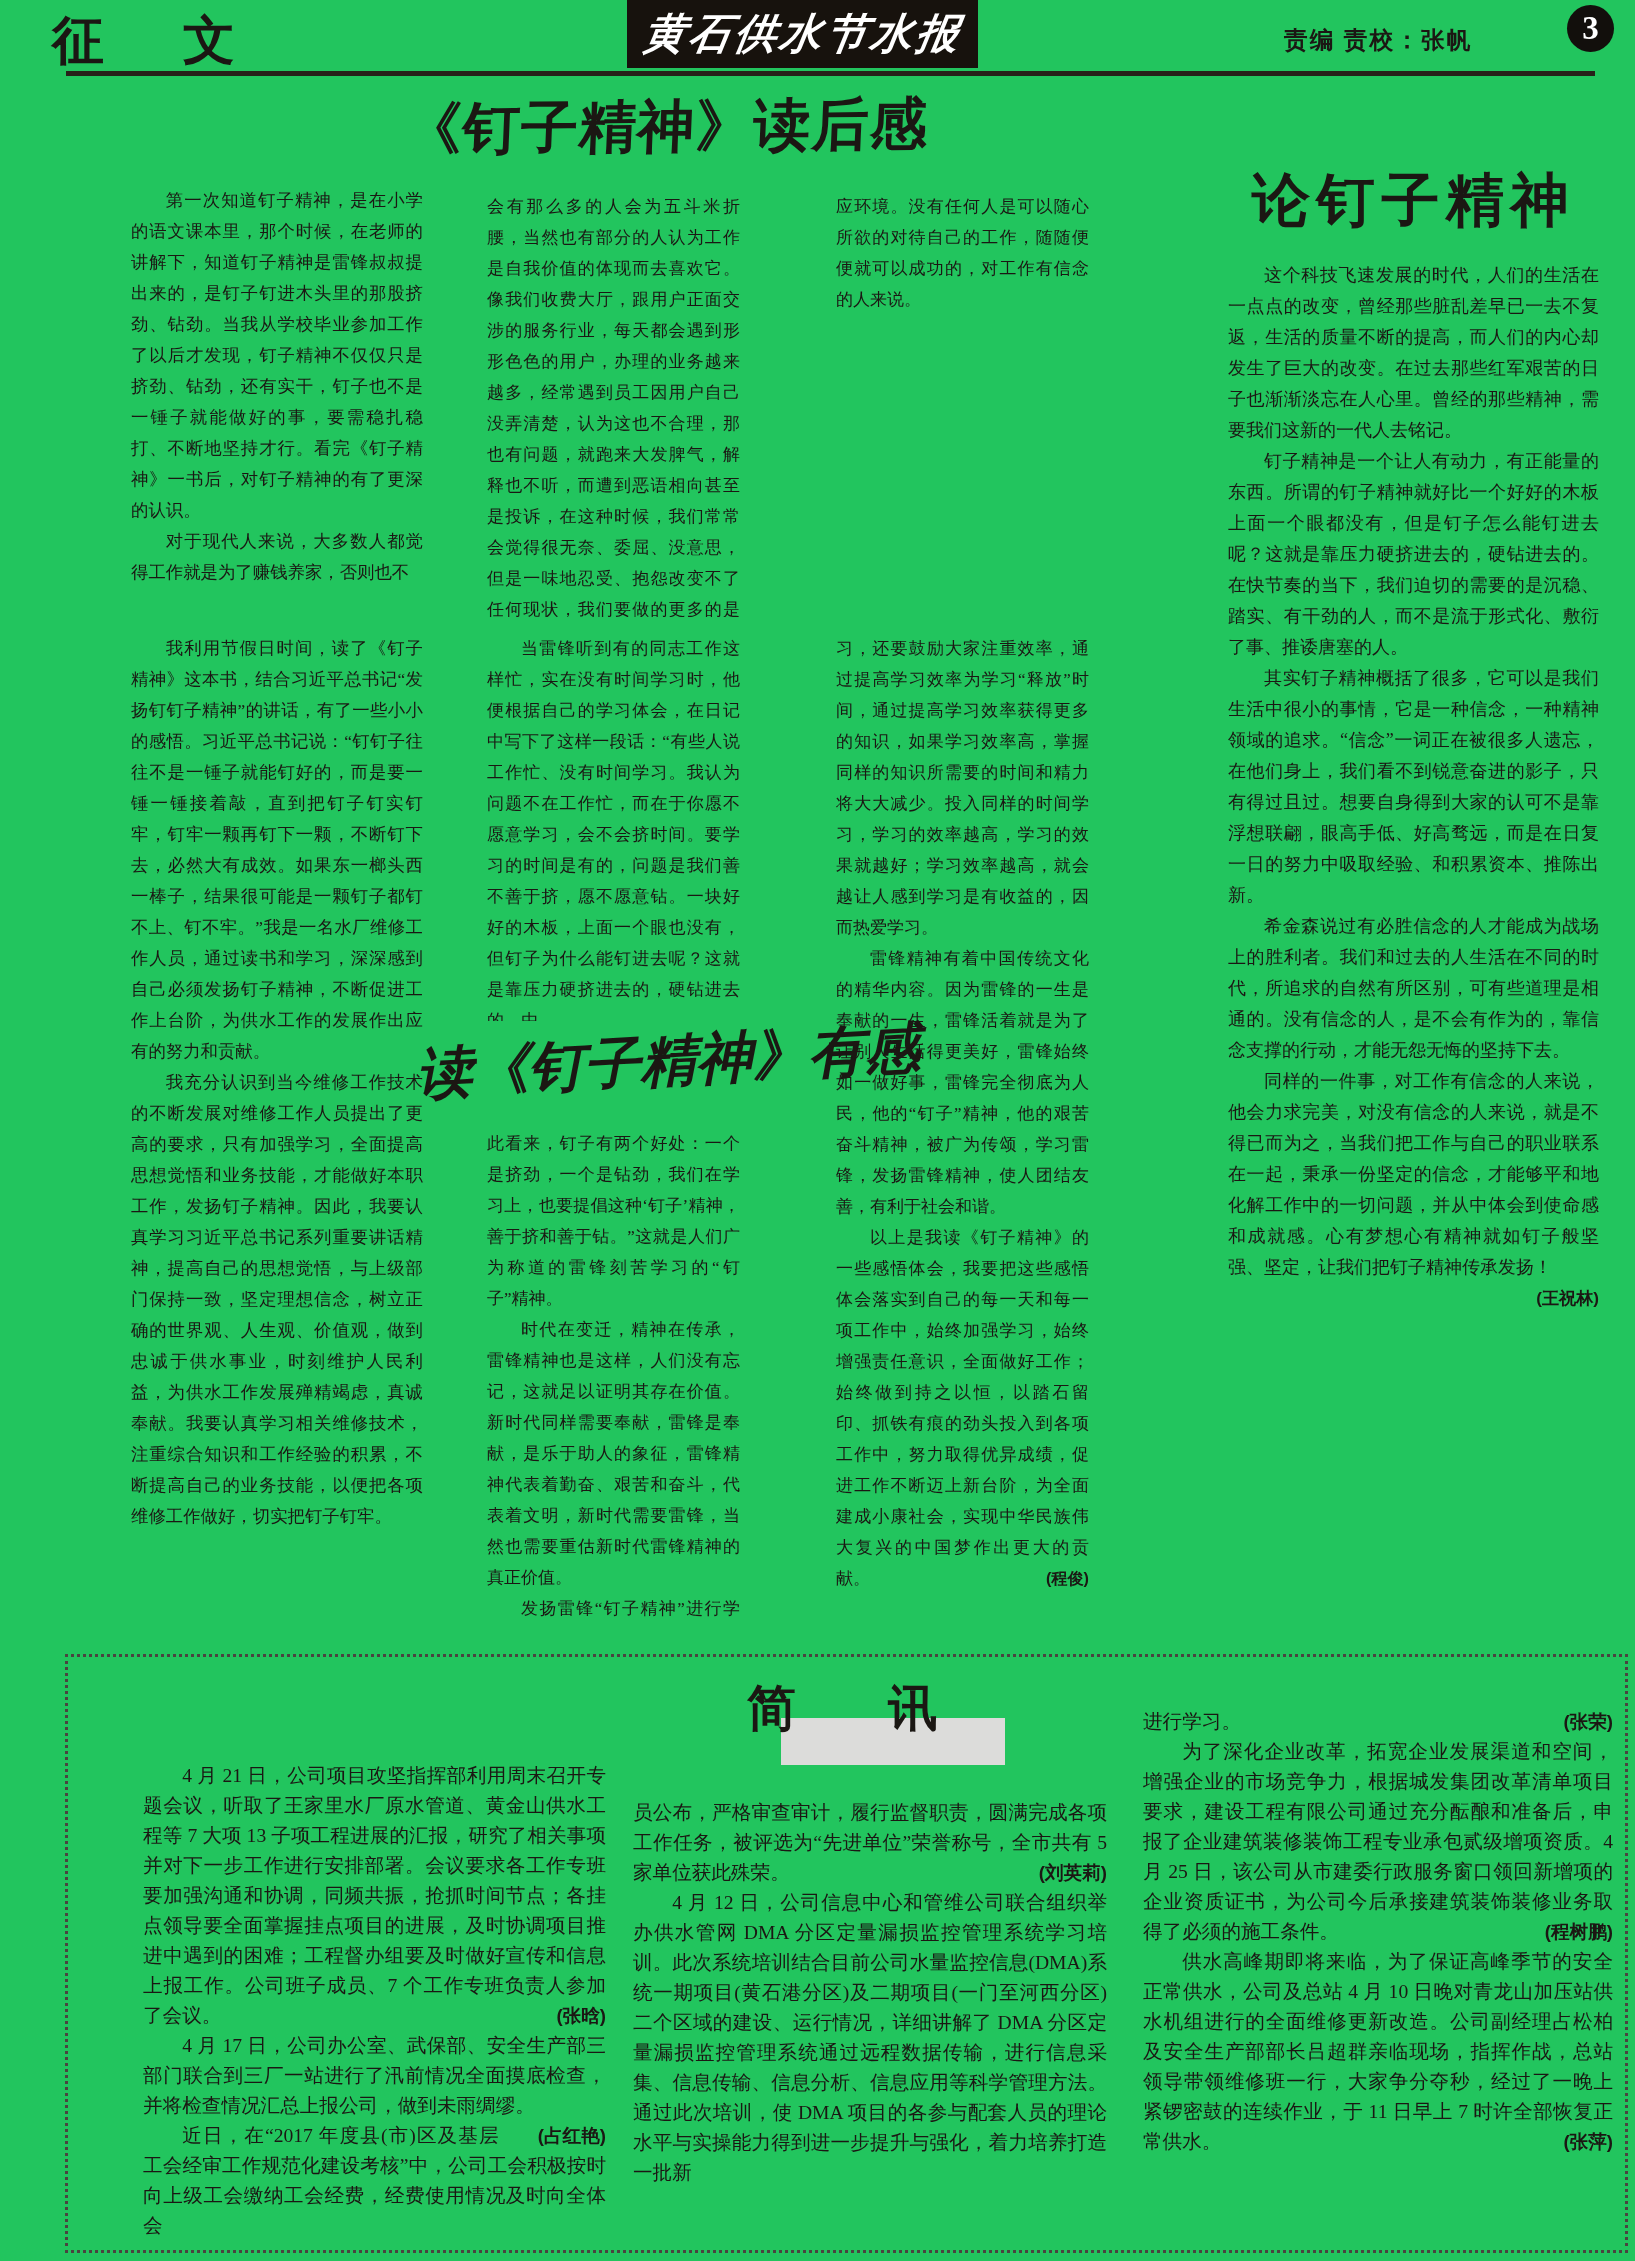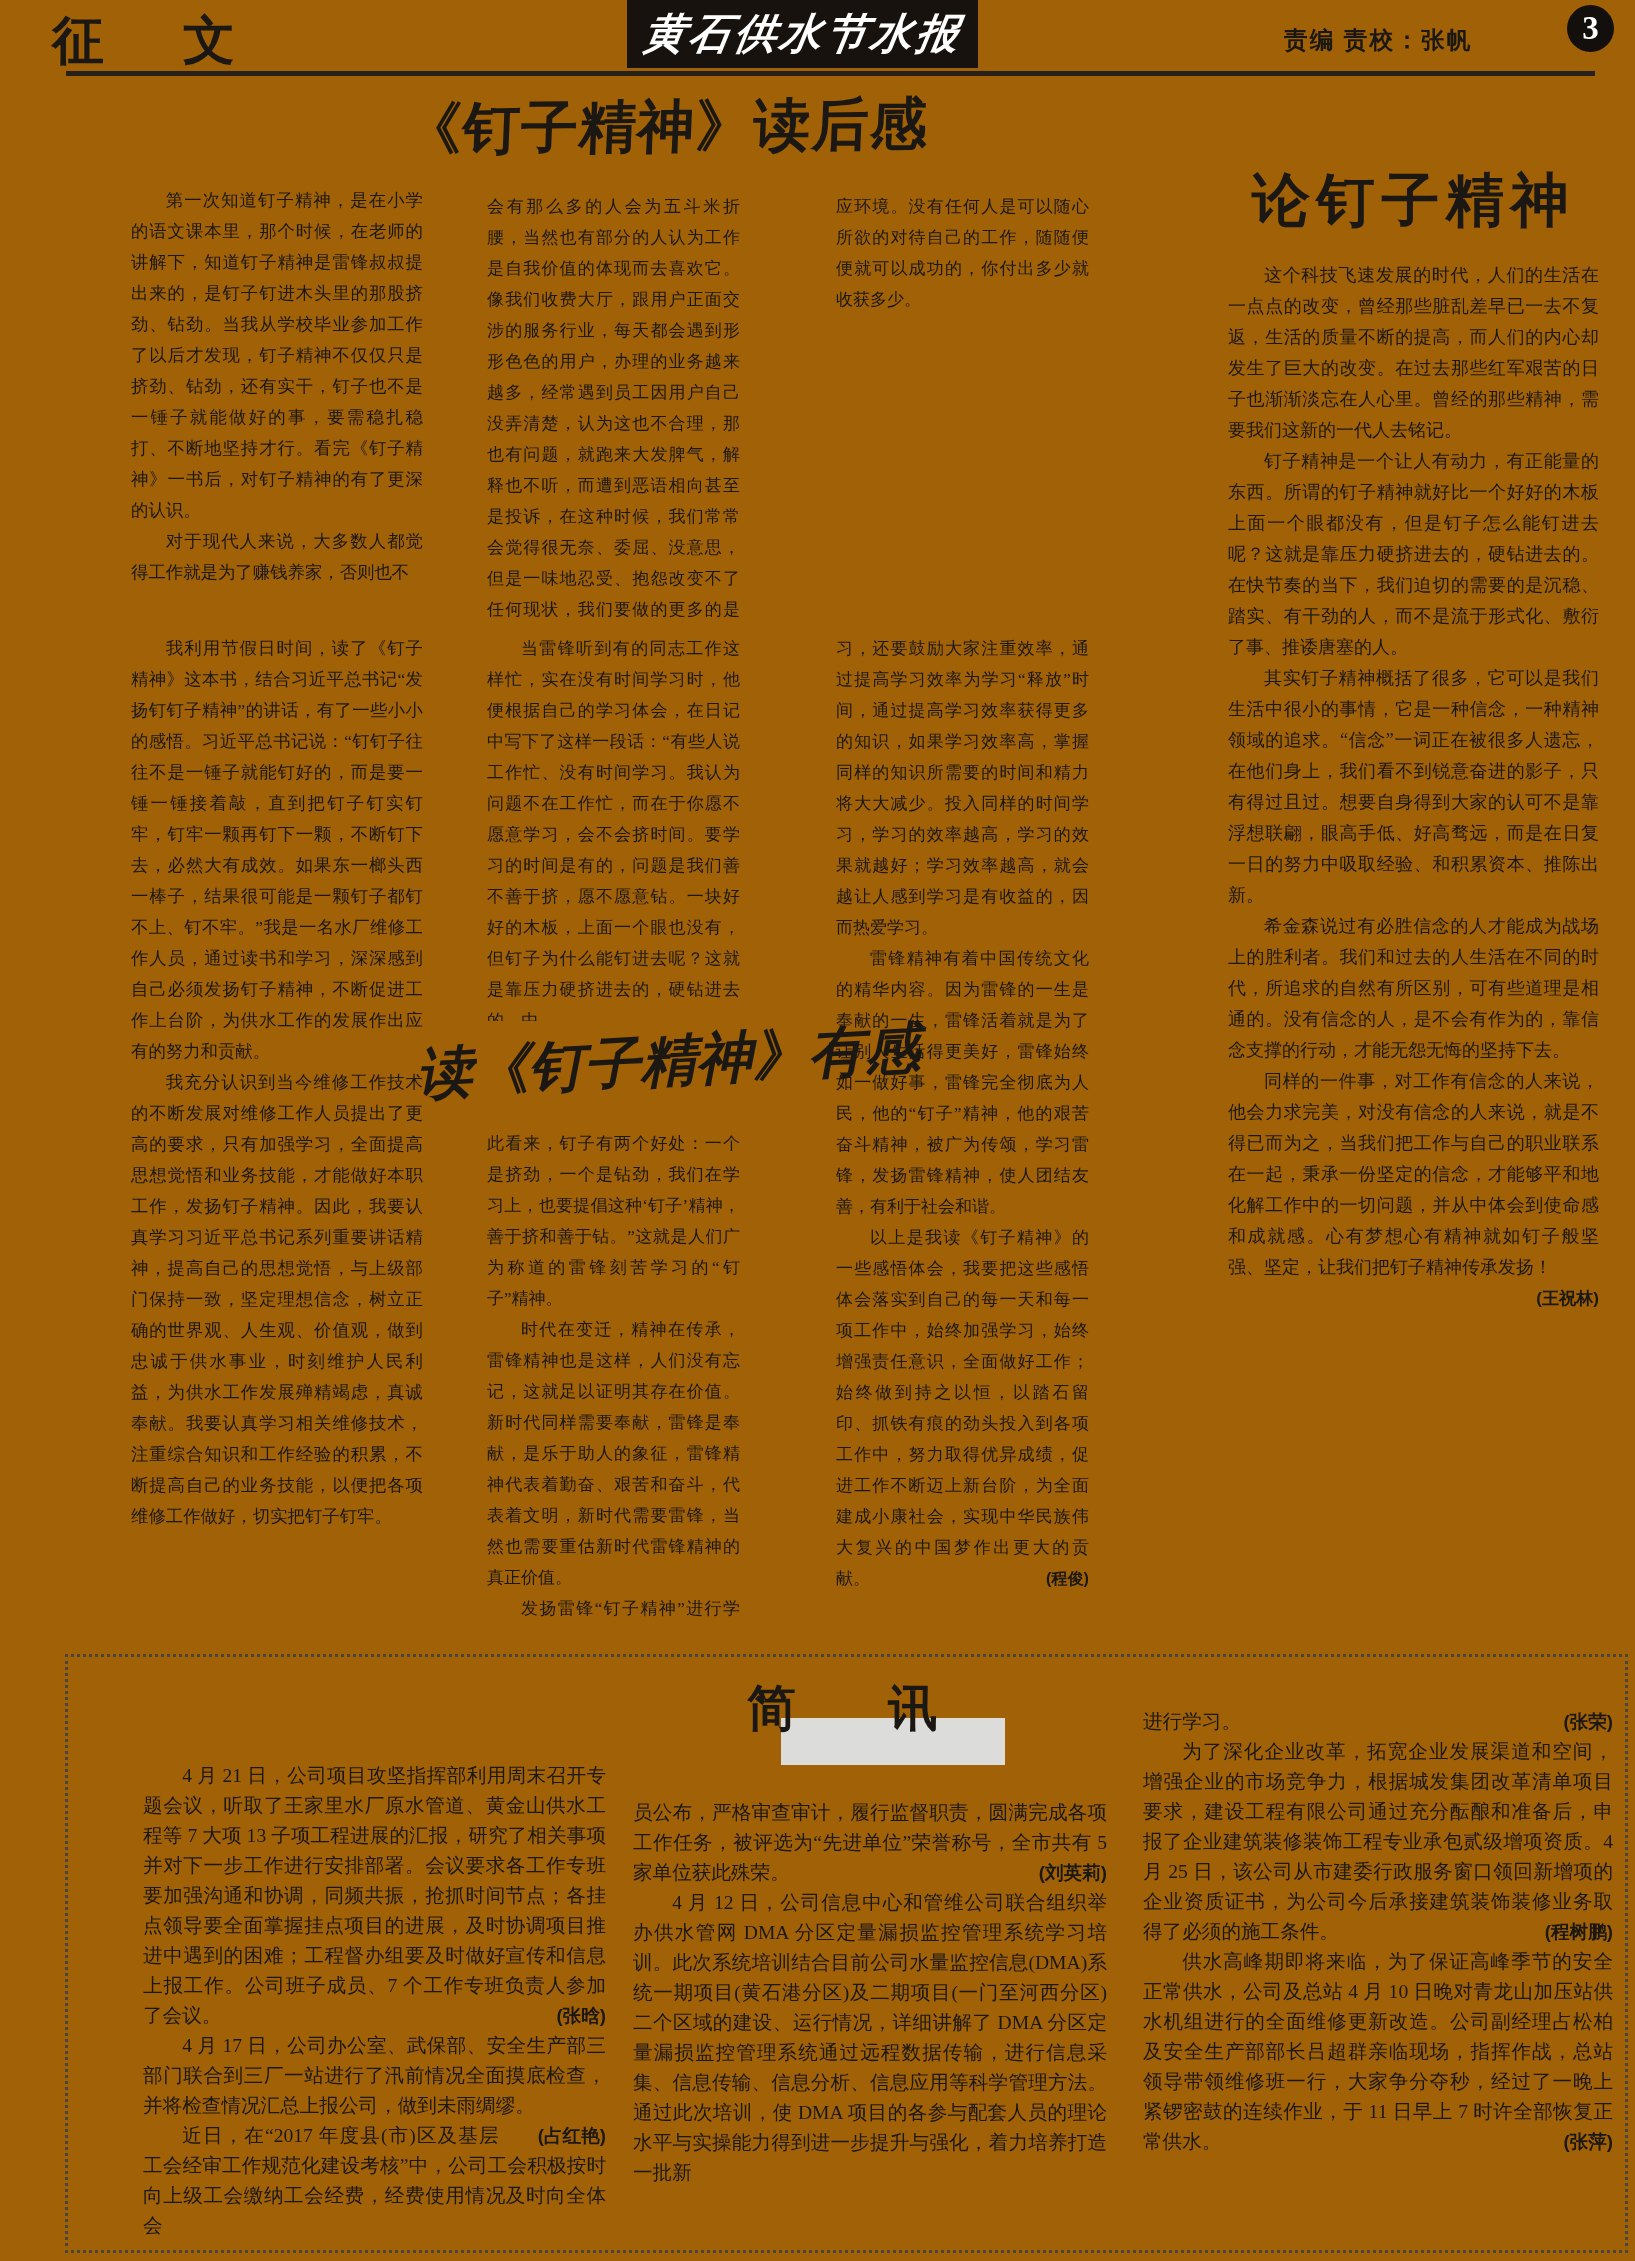--- a/index.html
+++ b/index.html
@@ -1,18 +1,18 @@
 <!DOCTYPE html>
 <html style="font-size:9px"><head>
 <meta charset="utf-8">
 <style>
   html,body{margin:0;padding:0;background:#e8e8e6;}
   .page{
     position:relative;width:1636px;height:2261px;margin:0 auto;
-    background:#a16207;color:#1b1713;
+    background:#22c55e;color:#1b1713;
     font-family:"Liberation Serif","DejaVu Serif",serif;
     overflow:hidden;
   }
   
   .sec-label{position:absolute;left:52px;top:5.6px;font-size:52px;font-weight:bold;letter-spacing:33px;white-space:nowrap;}
   .masthead{position:absolute;left:627px;top:0;width:351px;height:68px;background:#17120d;display:flex;align-items:center;justify-content:center;}
   .masthead-text{color:#ffffff;font-size:42px;font-weight:900;font-style:italic;letter-spacing:3.4px;transform:skewX(-9deg);white-space:nowrap;}
   .editors{position:absolute;left:1284px;top:23.6px;font-size:23.6px;font-weight:bold;letter-spacing:2.2px;white-space:nowrap;}
   .pagenum{position:absolute;left:1567px;top:4.5px;width:47px;height:47px;border-radius:50%;background:#120f0c;color:#fff;display:flex;align-items:center;justify-content:center;font-size:33px;font-weight:bold;}
   .header-rule{position:absolute;left:66px;top:71px;width:1529px;height:5px;background:#272119;}
@@ -69,21 +69,21 @@
   <div class="col e1-col1">
     <p class="para"><span>第一次知道钉子精神，是在小学的语文课本里，那个时候，在老师的讲解下，知道钉子精神是雷锋叔叔提出来的，是钉子钉进木头里的那股挤劲、钻劲。当我从学校毕业参加工作了以后才发现，钉子精神不仅仅只是挤劲、钻劲，还有实干，钉子也不是一锤子就能做好的事，要需稳扎稳打、不断地坚持才行。看完《钉子精神》一书后，对钉子精神的有了更深的认识。</span></p>
     <p class="para"><span>对于现代人来说，大多数人都觉得工作就是为了赚钱养家，否则也不</span></p>
   </div>
 
   <div class="col e1-col2">
     <p class="cont"><span>会有那么多的人会为五斗米折腰，当然也有部分的人认为工作是自我价值的体现而去喜欢它。像我们收费大厅，跟用户正面交涉的服务行业，每天都会遇到形形色色的用户，办理的业务越来越多，经常遇到员工因用户自己没弄清楚，认为这也不合理，那也有问题，就跑来大发脾气，解释也不听，而遭到恶语相向甚至是投诉，在这种时候，我们常常会觉得很无奈、委屈、没意思，但是一味地忍受、抱怨改变不了任何现状，我们要做的更多的是找原因、想办法，去改变、适</span></p>
   </div>
 
   <div class="col e1-col3">
-    <p class="cont"><span>应环境。没有任何人是可以随心所欲的对待自己的工作，随随便便就可以成功的，你付出多少就收获多少。</span></p>
+    <p class="cont"><span>应环境。没有任何人是可以随心所欲的对待自己的工作，随随便便就可以成功的，对工作有信念的人来说。</span></p>
   </div>
 
   <h2 class="e2-title">读《钉子精神》有感</h2>
 
   <div class="col e2-col2a">
     <p class="para"><span>当雷锋听到有的同志工作这样忙，实在没有时间学习时，他便根据自己的学习体会，在日记中写下了这样一段话：“有些人说工作忙、没有时间学习。我认为问题不在工作忙，而在于你愿不愿意学习，会不会挤时间。要学习的时间是有的，问题是我们善不善于挤，愿不愿意钻。一块好好的木板，上面一个眼也没有，但钉子为什么能钉进去呢？这就是靠压力硬挤进去的，硬钻进去的。由</span></p>
   </div>
 
   <div class="col e2-col1">
     <p class="para"><span>我利用节假日时间，读了《钉子精神》这本书，结合习近平总书记“发扬钉钉子精神”的讲话，有了一些小小的感悟。习近平总书记说：“钉钉子往往不是一锤子就能钉好的，而是要一锤一锤接着敲，直到把钉子钉实钉牢，钉牢一颗再钉下一颗，不断钉下去，必然大有成效。如果东一榔头西一棒子，结果很可能是一颗钉子都钉不上、钉不牢。”我是一名水厂维修工作人员，通过读书和学习，深深感到自己必须发扬钉子精神，不断促进工作上台阶，为供水工作的发展作出应有的努力和贡献。</span></p>

